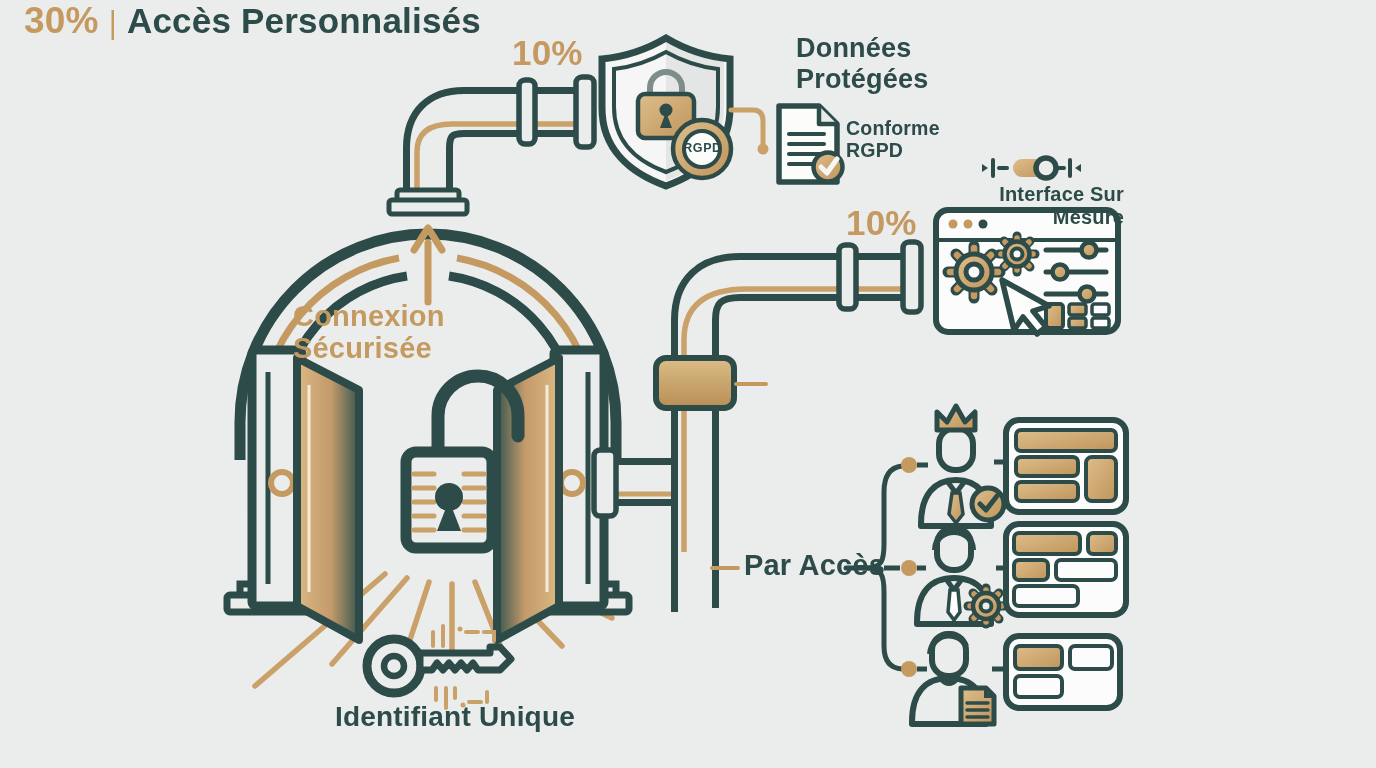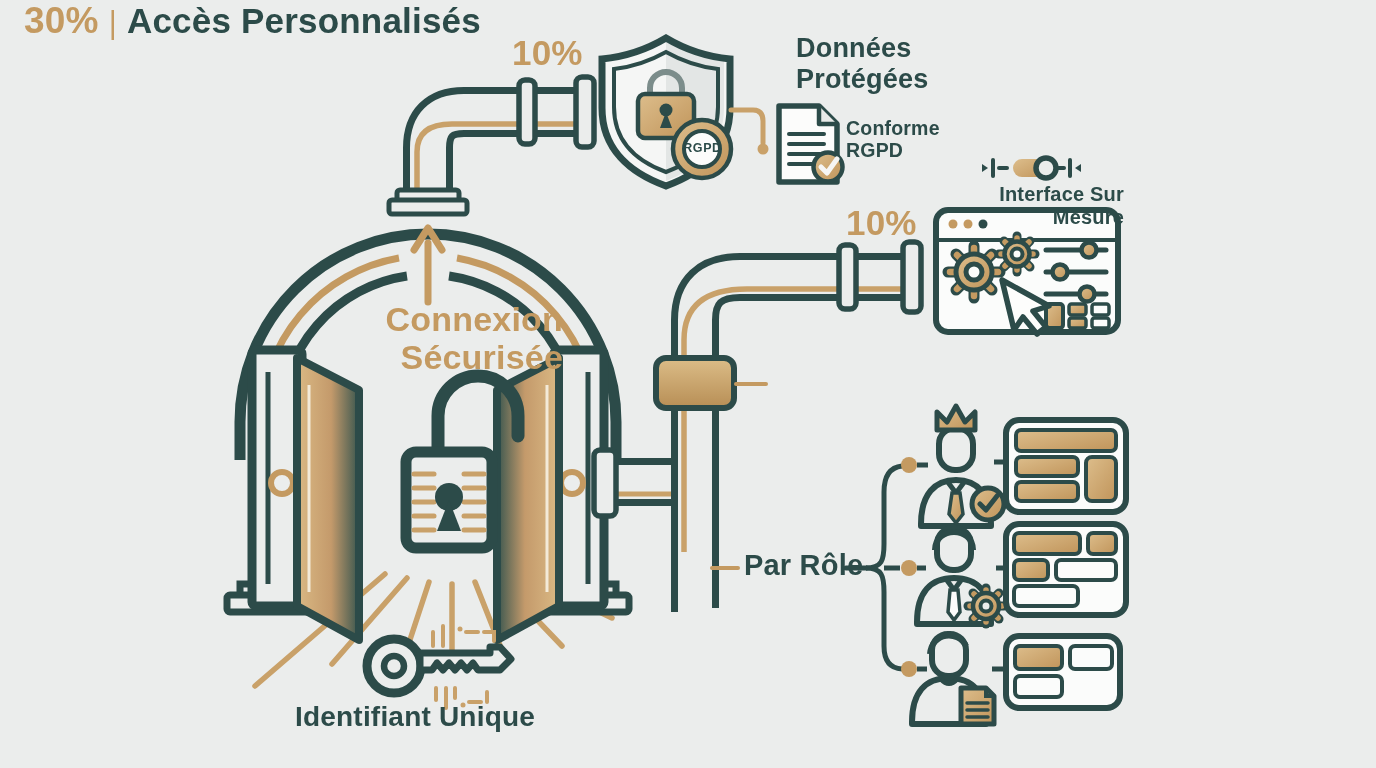--- a/index.html
+++ b/index.html
@@ -11,23 +11,23 @@
   .t-10a{left:512px;top:33px;font-size:35px;}
   .t-donnees{left:752px;top:33px;font-size:27px;line-height:1.16;margin-left:44px;}
   .t-conforme{left:846px;top:117px;font-size:19.5px;line-height:1.15;}
   .t-rgpd{left:679px;top:141px;width:47px;text-align:center;font-size:12.5px;letter-spacing:.6px;}
   .t-interface{left:928px;top:183px;width:196px;text-align:right;font-size:20px;}
   .t-10b{left:846px;top:203px;font-size:35px;}
   .t-access{left:770px;top:358px;display:flex;align-items:baseline;gap:10px;}
   .t-access .pct{font-size:37px;padding-left:24px;}
   .t-access .div{font-size:31px;font-weight:400;}
   .t-access .txt{font-size:35px;}
-  .t-connexion{left:293px;top:300px;width:270px;text-align:right;font-size:34px;line-height:1.12;}
+  .t-connexion{left:293px;top:300px;width:270px;text-align:left;font-size:29px;line-height:1.12;}
   .t-parrole{left:744px;top:549px;font-size:29px;}
-  .t-identifiant{left:295px;top:701px;width:280px;text-align:left;font-size:28px;}
+  .t-identifiant{left:295px;top:701px;width:280px;text-align:right;font-size:28px;}
 </style>
 </head>
 <body>
 
 <div class="canvas">
 
 <svg class="art" width="1376" height="768" viewBox="0 0 1376 768">
   <defs>
     <linearGradient id="goldGrad" x1="0" y1="0" x2="1" y2="1">
       <stop offset="0" stop-color="#ddbe8c"></stop>
@@ -360,16 +360,16 @@
 <div class="lbl t-rgpd">RGPD</div>
 <div class="lbl t-interface">Interface Sur Mesure</div>
 <div class="lbl gold t-10b">10%</div>
 <div class="t-access">
   <span class="lbl gold pct" style="position:static">30%</span>
   <span class="lbl gold div" style="position:static">|</span>
   <span class="lbl txt" style="position:static">Accès Personnalisés</span>
 </div>
 <div class="lbl gold t-connexion">Connexion
 Sécurisée</div>
-<div class="lbl t-parrole">Par Rôle</div>
+<div class="lbl t-parrole">Par Accès</div>
 <div class="lbl t-identifiant">Identifiant Unique</div>
 
 </div>
 
 </body></html>

